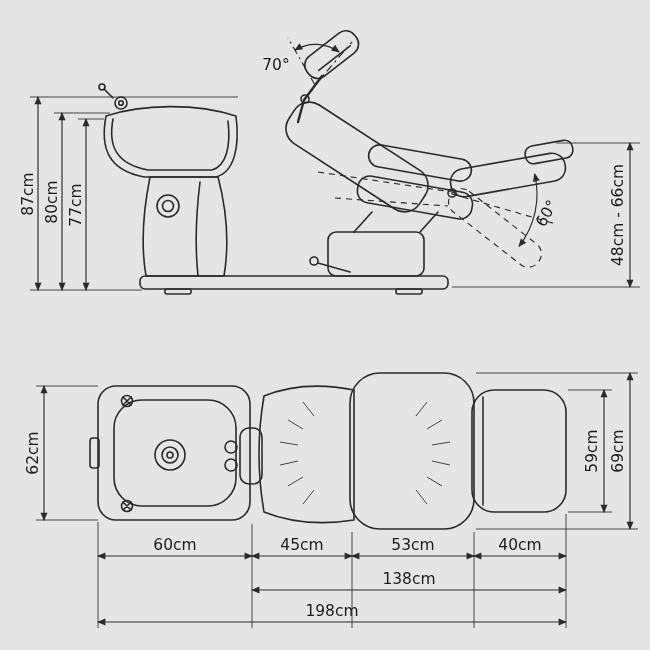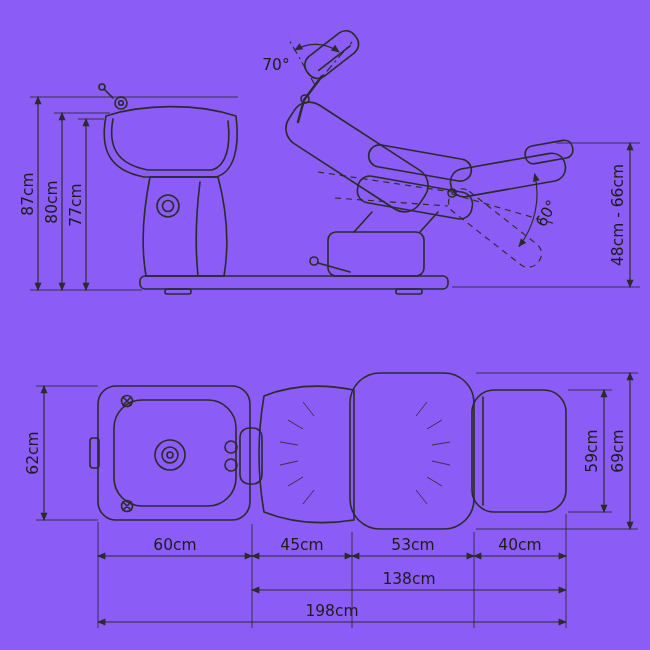--- a/index.html
+++ b/index.html
@@ -12,21 +12,21 @@
   .dim{stroke:var(--ink);stroke-width:1.15;fill:none;}
   .ext{stroke:var(--ink);stroke-width:0.9;fill:none;opacity:.95;}
   .dash{stroke-dasharray:6 5;}
   .dashdot{stroke-dasharray:8 4 2 4;}
   .arrowhead{fill:var(--ink);}
   text.dimtxt{font:15.5px "DejaVu Sans", sans-serif;fill:var(--ink-text);text-anchor:middle;}
 </style>
 </head>
 <body>
 
-<div id="stage" style="background: #8b5cf6;">
+<div id="stage" style="background: #e5e5e5;">
 <svg width="650" height="650" viewBox="0 0 650 650">
   <defs>
     <marker id="arrow" viewBox="0 0 10 10" refX="8.5" refY="5" markerWidth="8" markerHeight="8" orient="auto-start-reverse">
       <path class="arrowhead" d="M0.5,1.2 L9.5,5 L0.5,8.8 Z"></path>
     </marker>
   </defs>
 
   <g>
 
     <g>

